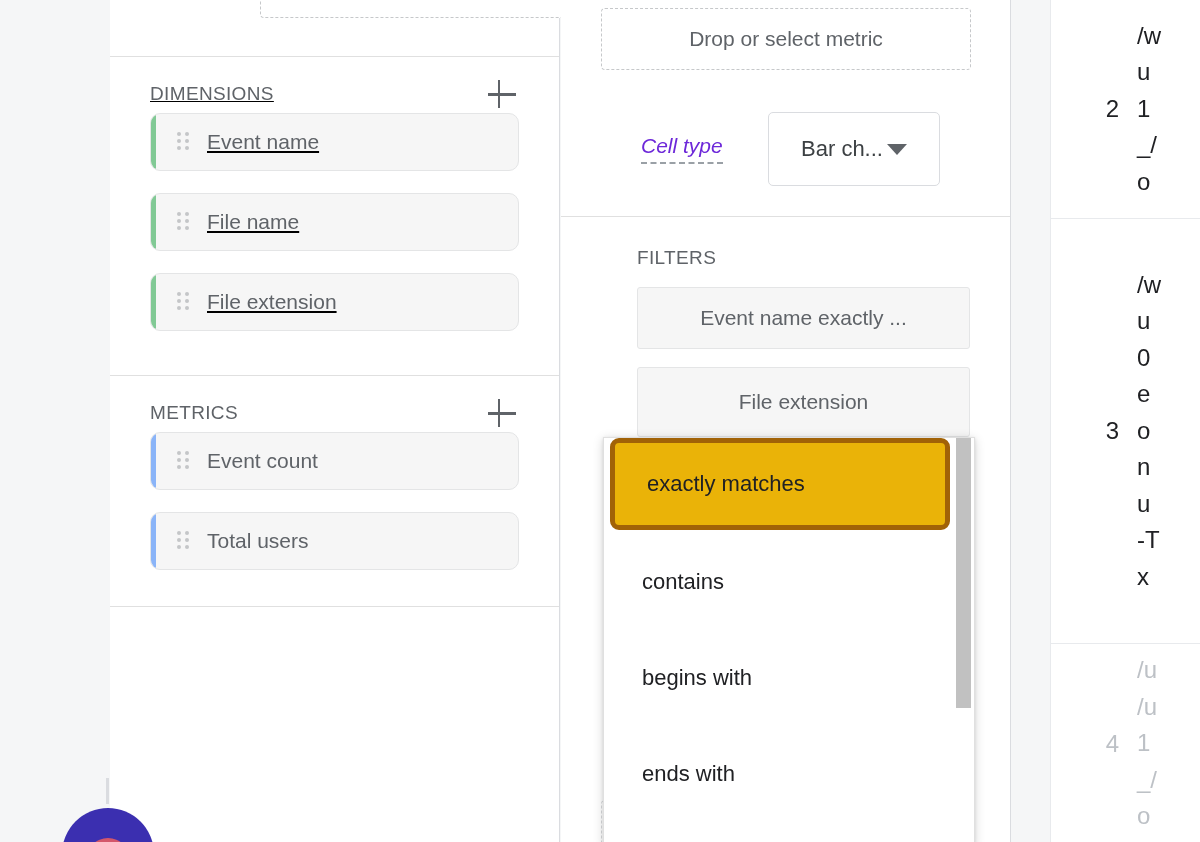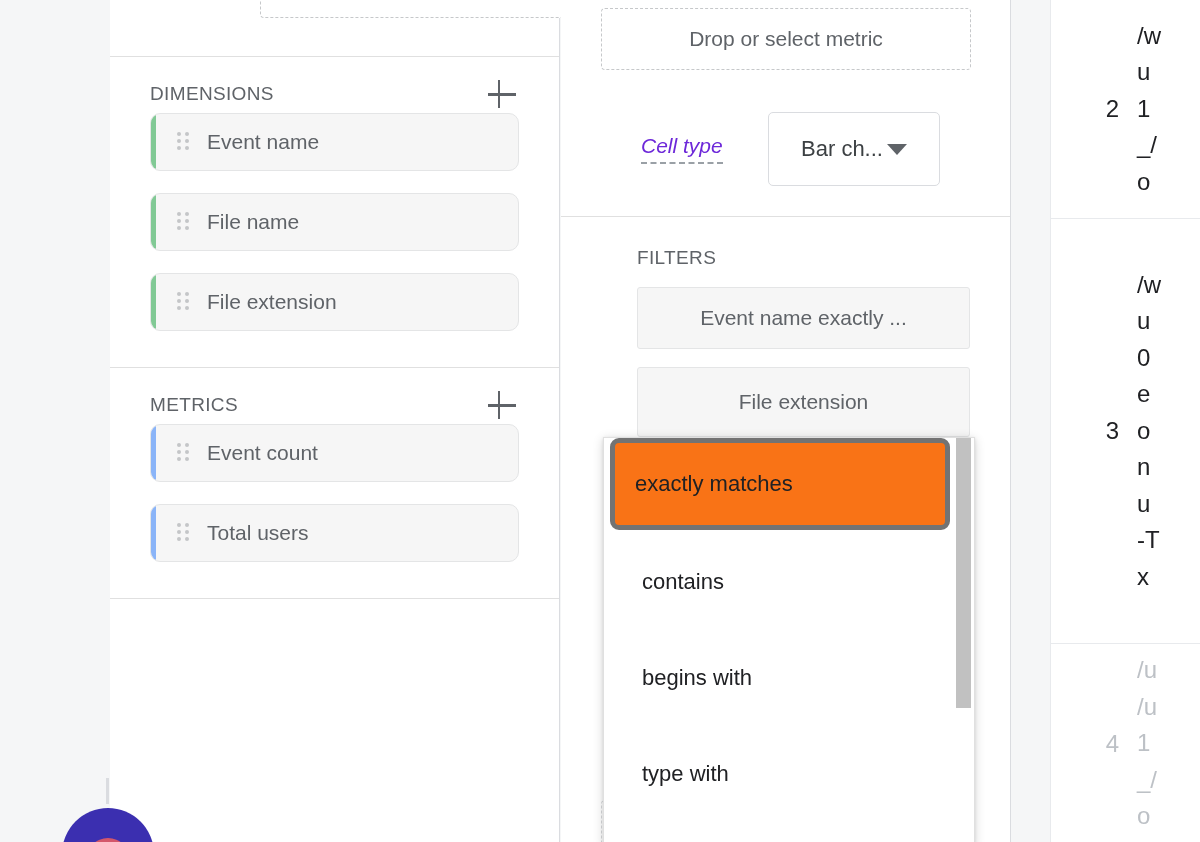--- a/index.html
+++ b/index.html
@@ -231,24 +231,24 @@
     color: #202124;
     cursor: pointer;
     background: #fff;
   }
   .opt.selected {
     position: absolute;
     left: 6px;
     top: 0px;
     width: 340px;
     height: 92px;
-    background: #f97316;
-    border: 5px solid #737373;
+    background: #eab308;
+    border: 5px solid #a16207;
     border-radius: 9px;
-    padding-left: 20px;
+    padding-left: 32px;
     z-index: 2;
   }
   .opt-list { position: relative; padding-top: 96px; }
 
   .pop-scrollbar {
     position: absolute;
     right: 3px;
     top: 0px;
     width: 15px;
     height: 410px;
@@ -340,21 +340,21 @@
 <div id="app">
 
   <div class="left-rail"></div>
 
   <div class="col-variables">
 
     <div class="sect" style="height:57px;">
       <div class="dropzone clipped-top"></div>
     </div>
 
-    <div class="sect" style="padding-bottom:14px;">
+    <div class="sect" style="padding-bottom:22px;text-decoration:underline;">
       <div class="sect-head">
         <span class="sect-title">DIMENSIONS</span>
         <span class="plus-btn"></span>
       </div>
 
       <div class="chip dim">
         <span class="accent"></span>
         <span class="grip">
             <i></i>
             <i></i>
@@ -454,21 +454,21 @@
 
   <div class="popup">
     <div class="opt-list">
 
       <div class="opt selected">exactly matches</div>
 
       <div class="opt">contains</div>
 
       <div class="opt">begins with</div>
 
-      <div class="opt">type with</div>
+      <div class="opt">ends with</div>
     </div>
 
     <div class="pop-scrollbar">
       <div class="thumb"></div>
     </div>
   </div>
 
   <div class="gap-strip"></div>
 
   <div class="col-results">

